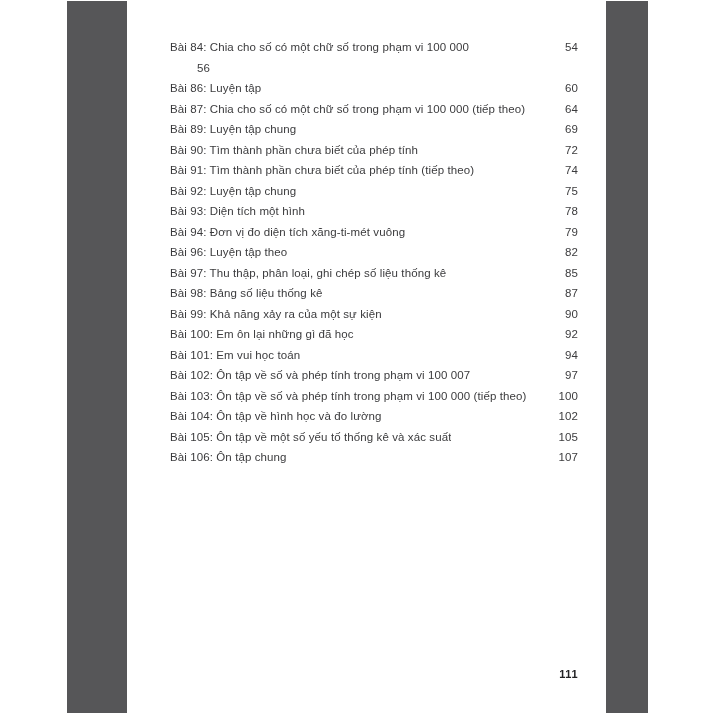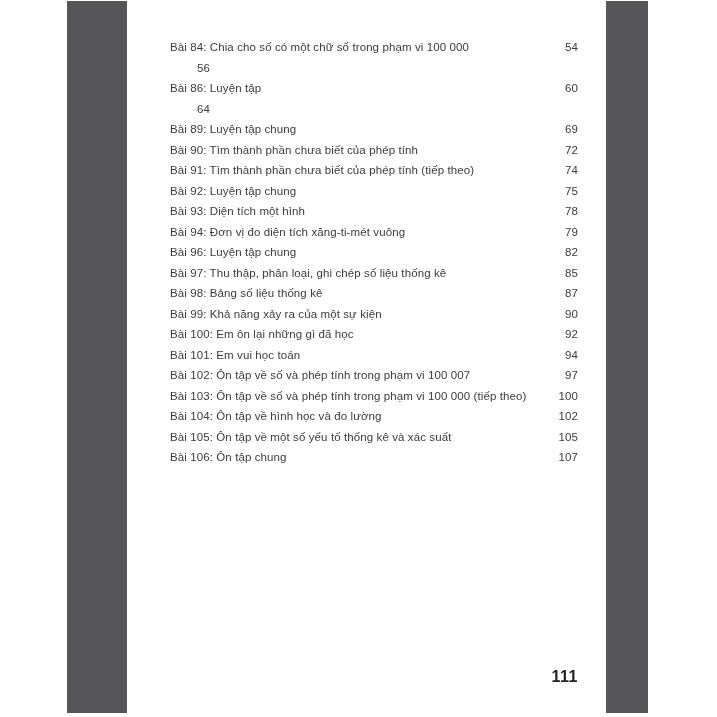--- a/index.html
+++ b/index.html
@@ -58,21 +58,21 @@
     min-width: 30px;
     padding-left: 10px;
   }
 
   .folio {
     position: absolute;
     left: 470px;
     top: 668px;
     width: 108px;
     text-align: right;
-    font-size: 16px;
+    font-size: 11px;
     font-weight: bold;
     color: #222224;
     letter-spacing: 0.5px;
   }
 </style>
 </head>
 <body>
 
 <div class="canvas">
   <div class="page-area"></div>
@@ -85,20 +85,21 @@
         <span class="pageno">54</span>
       </div>
       <div class="toc-row">
         <span class="pageno">56</span>
       </div>
       <div class="toc-row">
         <span class="title">Bài 86: Luyện tập</span>
         <span class="pageno">60</span>
       </div>
       <div class="toc-row">
+        <span class="title">Bài 87: Chia cho số có một chữ số trong phạm vi 100 000 (tiếp theo)</span>
         <span class="pageno">64</span>
       </div>
       <div class="toc-row">
         <span class="title">Bài 89: Luyện tập chung</span>
         <span class="pageno">69</span>
       </div>
       <div class="toc-row">
         <span class="title">Bài 90: Tìm thành phần chưa biết của phép tính</span>
         <span class="pageno">72</span>
       </div>
@@ -112,21 +113,21 @@
       </div>
       <div class="toc-row">
         <span class="title">Bài 93: Diện tích một hình</span>
         <span class="pageno">78</span>
       </div>
       <div class="toc-row">
         <span class="title">Bài 94: Đơn vị đo diện tích xăng-ti-mét vuông</span>
         <span class="pageno">79</span>
       </div>
       <div class="toc-row">
-        <span class="title">Bài 96: Luyện tập chung</span>
+        <span class="title">Bài 96: Luyện tập theo</span>
         <span class="pageno">82</span>
       </div>
       <div class="toc-row">
         <span class="title">Bài 97: Thu thập, phân loại, ghi chép số liệu thống kê</span>
         <span class="pageno">85</span>
       </div>
       <div class="toc-row">
         <span class="title">Bài 98: Bảng số liệu thống kê</span>
         <span class="pageno">87</span>
       </div>

